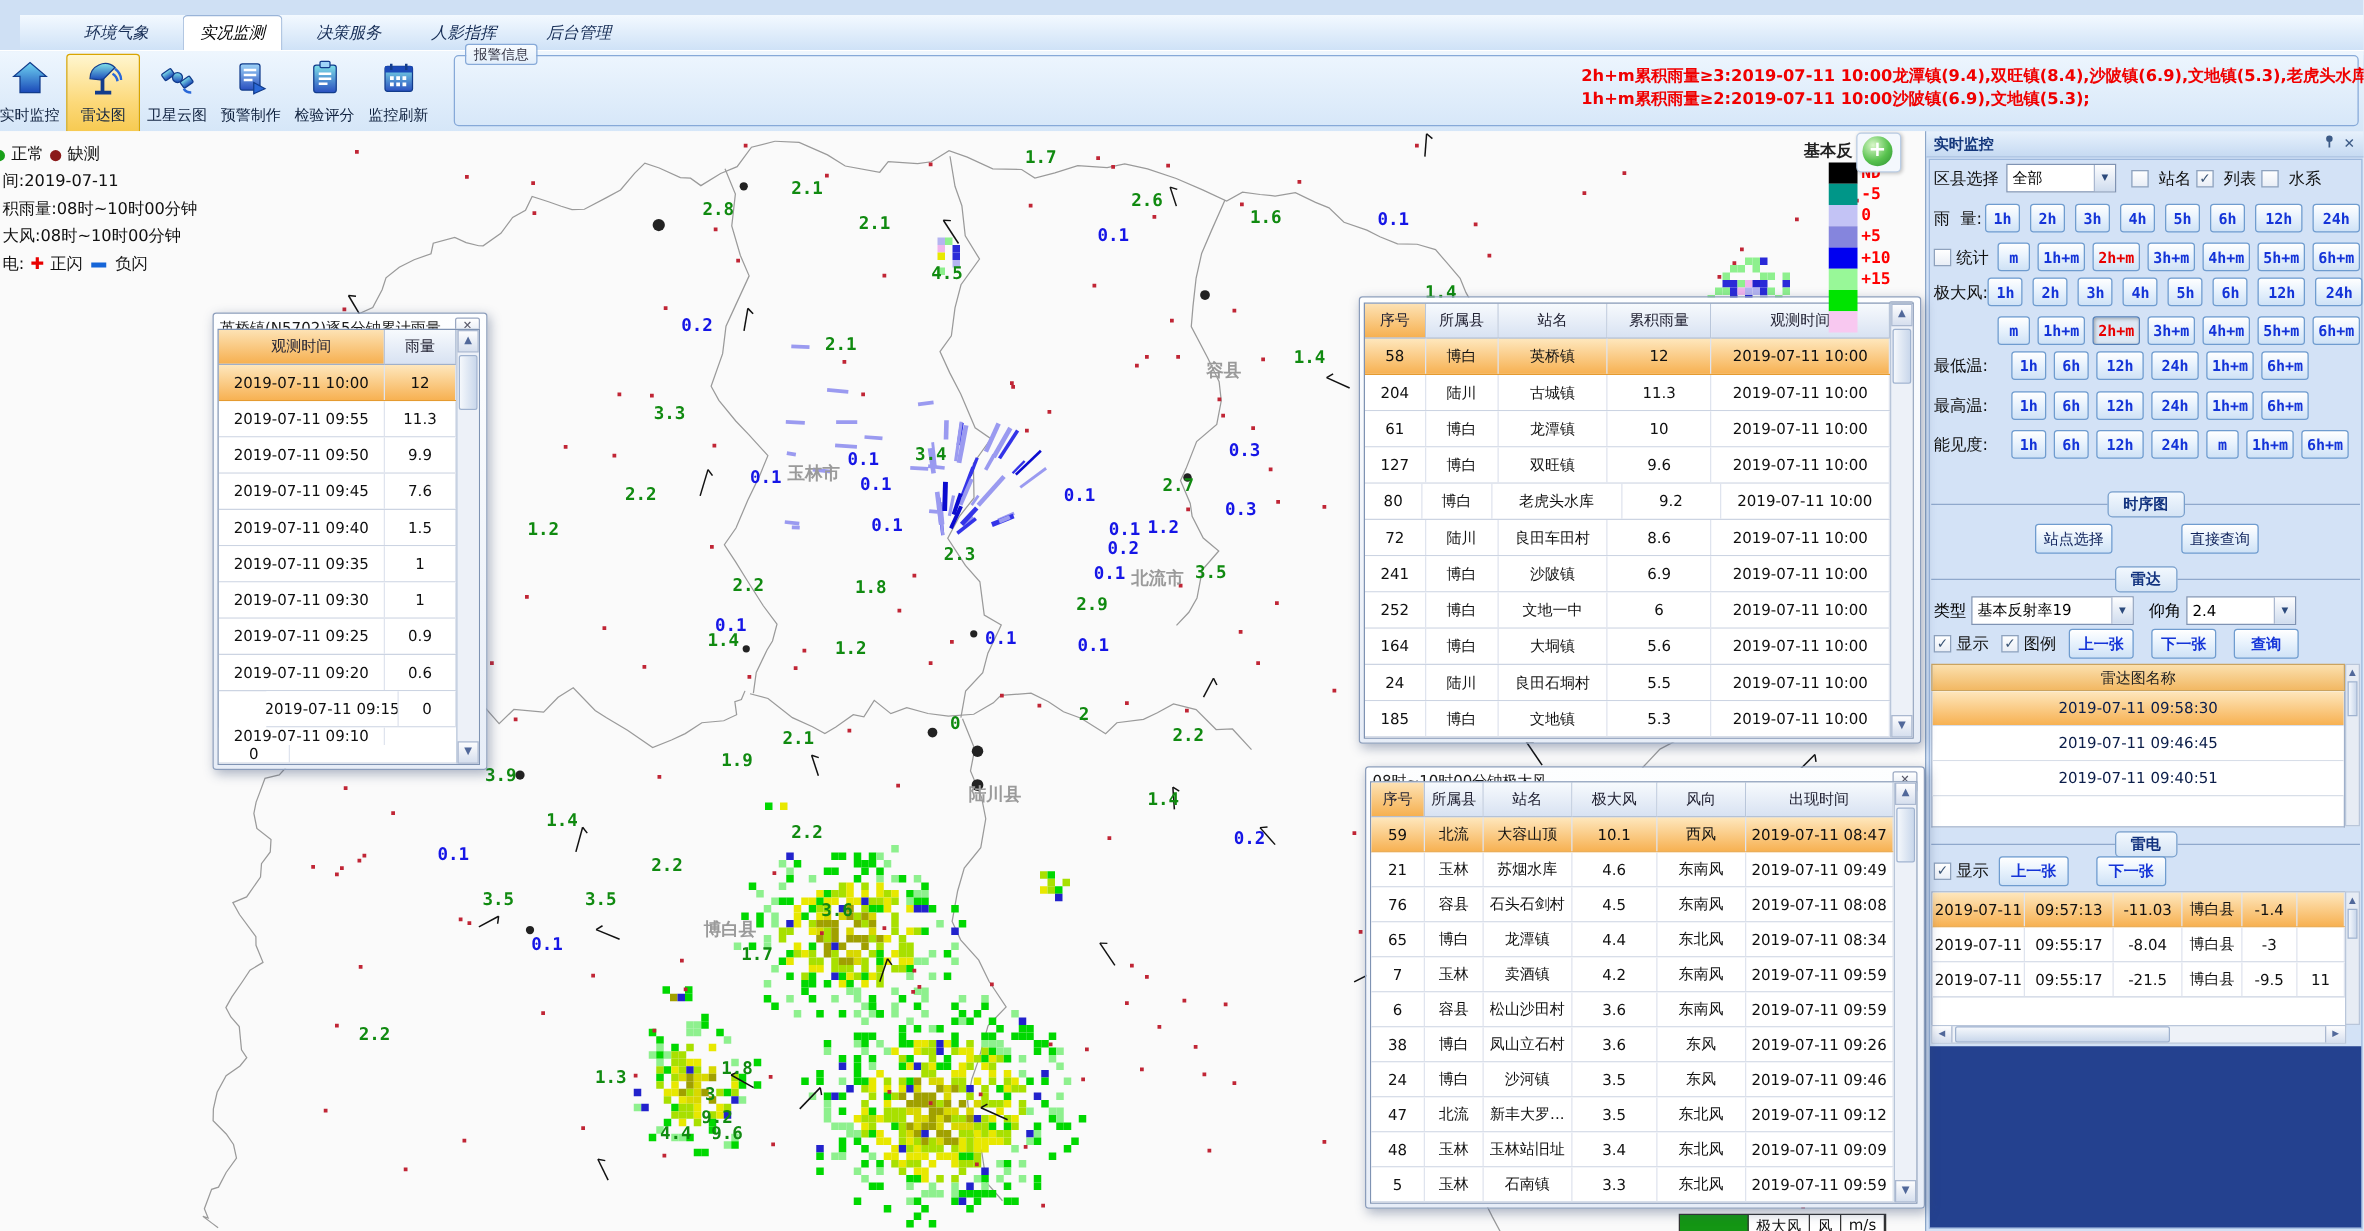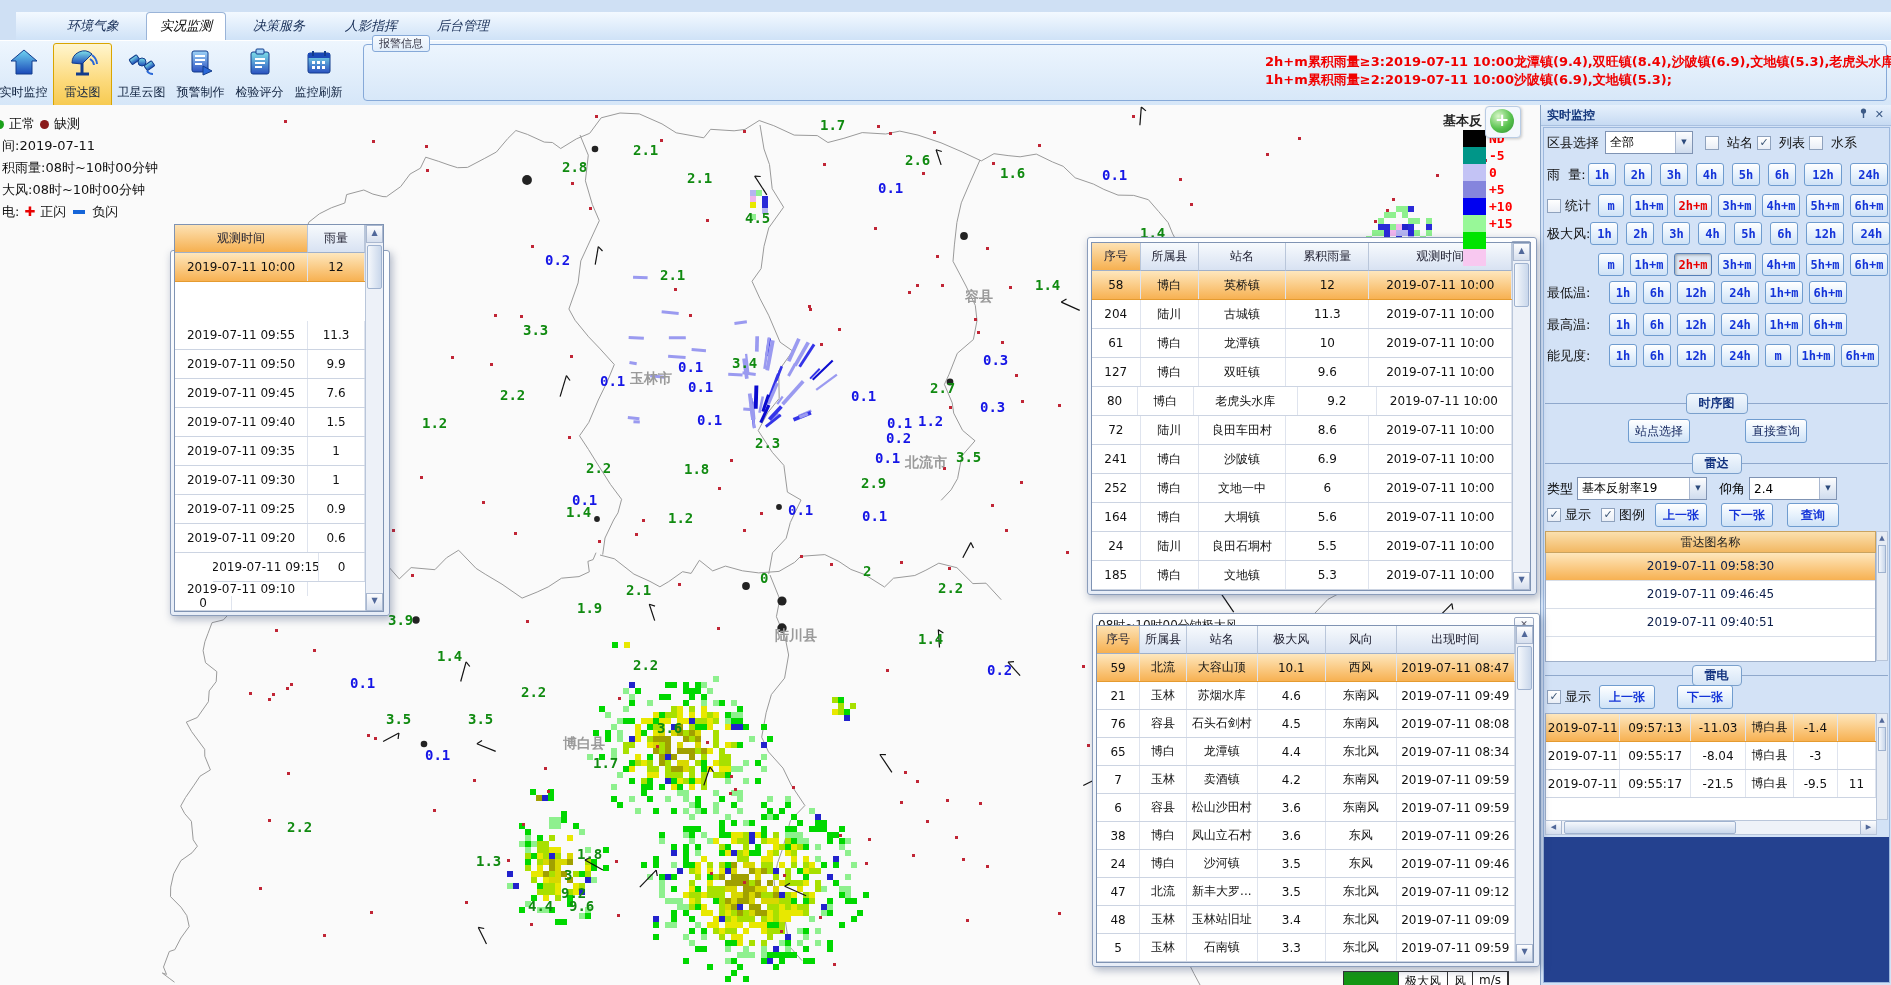--- a/index.html
+++ b/index.html
@@ -1545,21 +1545,21 @@
       <div class="dlg-body" id="dlg1-body">
           <div class="grid">
             <div class="g-head">
               <div class="th orange" style="width: 133px; height: 28px;">观测时间</div>
               <div class="th" style="width: 57px; height: 28px;">雨量</div>
             </div>
             <div class="g-row sel" style="height: 28px;">
               <div class="td" style="width: 133px;">2019-07-11 10:00</div>
               <div class="td" style="width: 57px;">12</div>
             </div>
-            <div class="g-row" style="height: 28px; margin-top: 39px;">
+            <div class="g-row" style="height: 28px;">
               <div class="td" style="width: 133px;">2019-07-11 09:55</div>
               <div class="td" style="width: 57px;">11.3</div>
             </div>
             <div class="g-row" style="height: 28px;">
               <div class="td" style="width: 133px;">2019-07-11 09:50</div>
               <div class="td" style="width: 57px;">9.9</div>
             </div>
             <div class="g-row" style="height: 28px;">
               <div class="td" style="width: 133px;">2019-07-11 09:45</div>
               <div class="td" style="width: 57px;">7.6</div>

